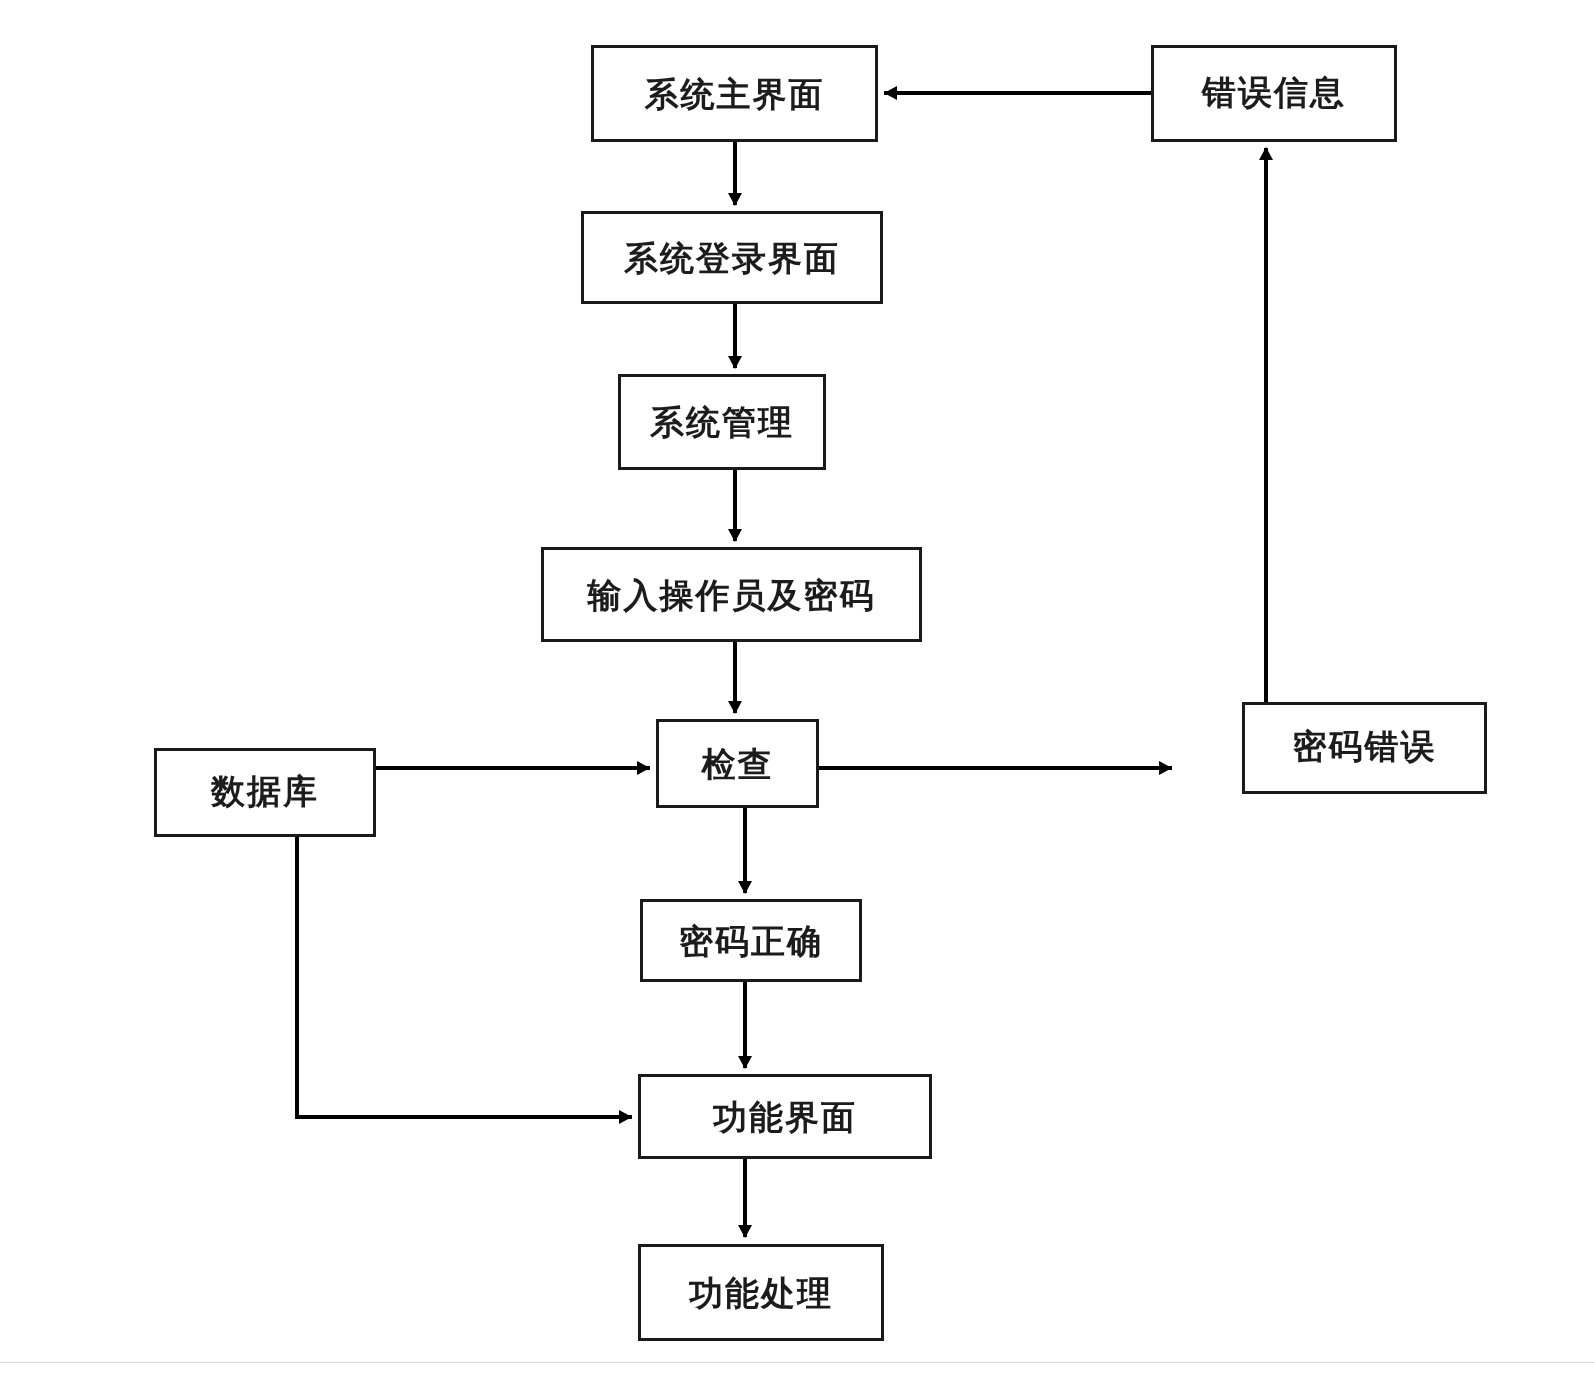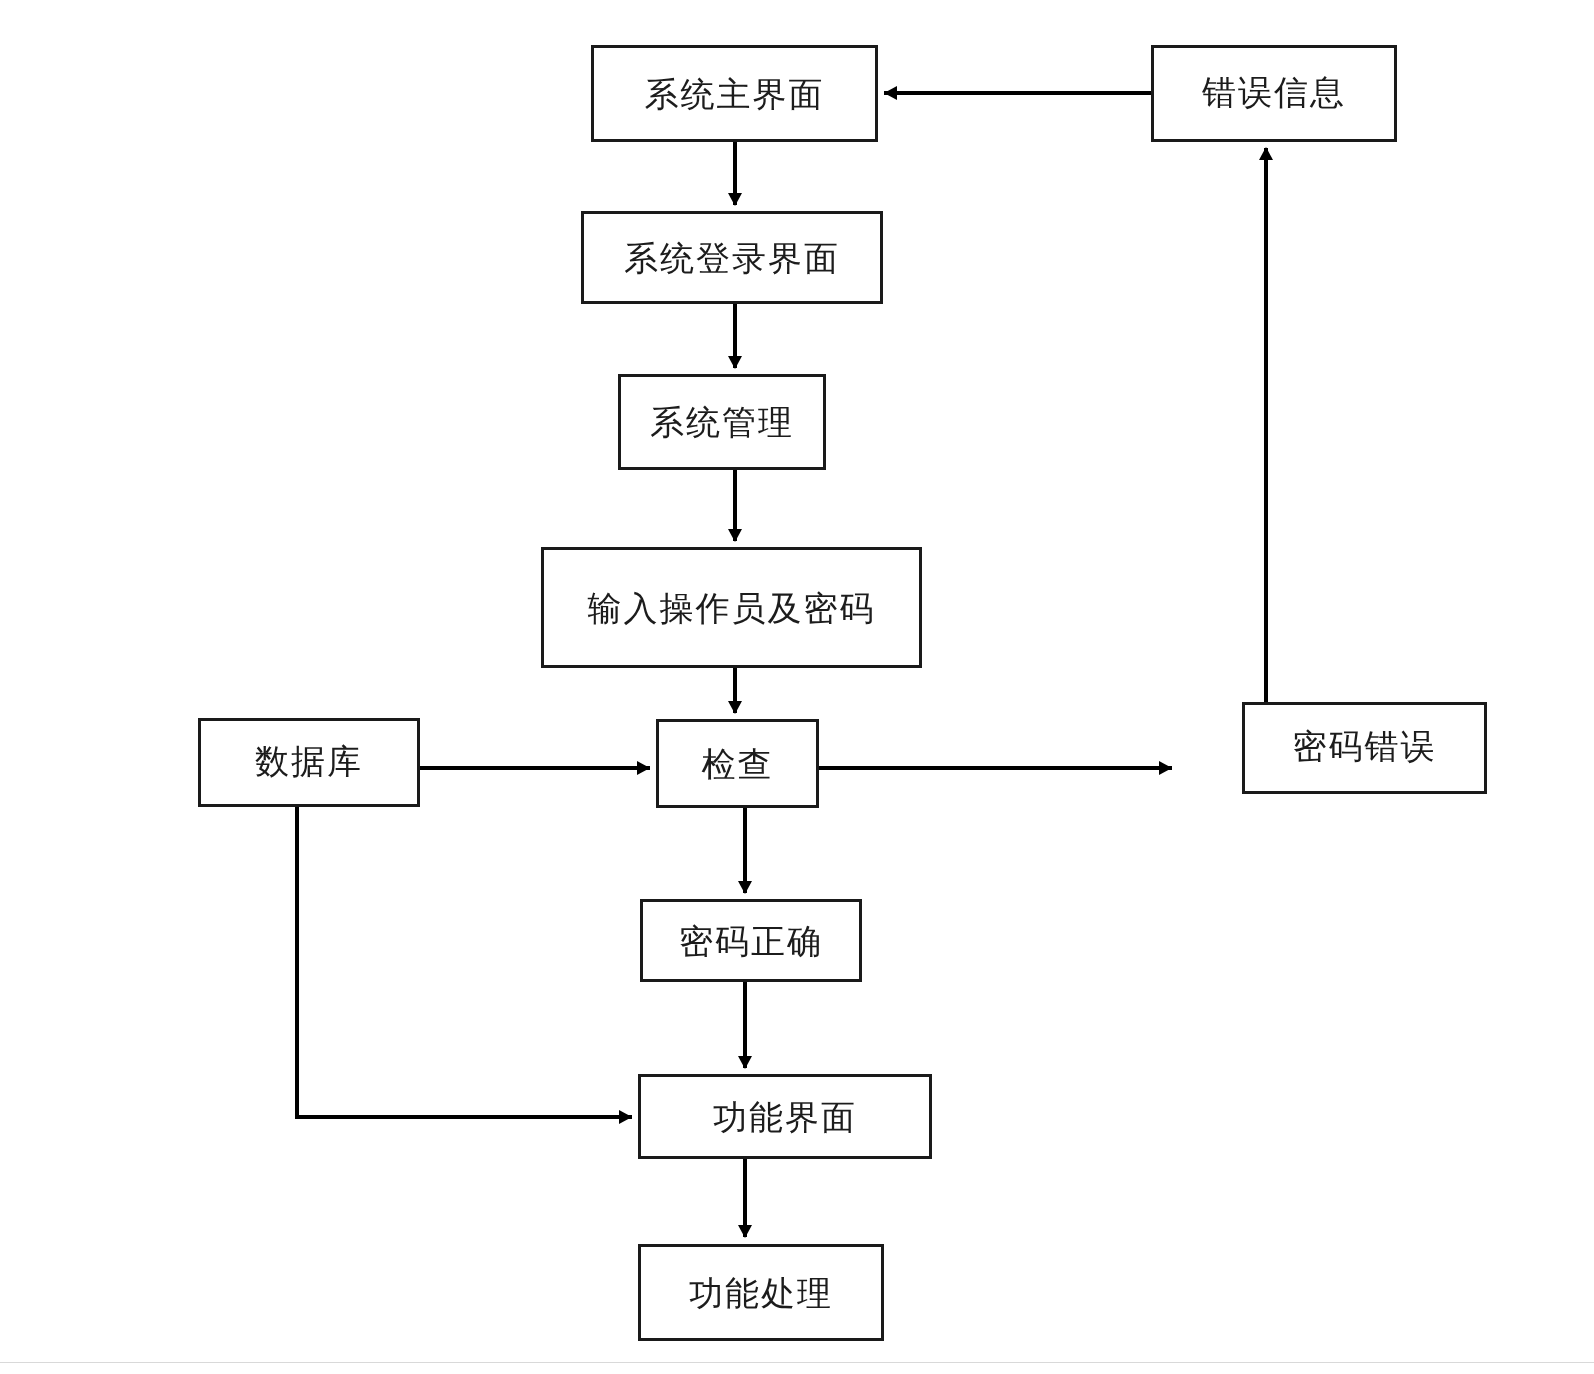--- a/index.html
+++ b/index.html
@@ -10,20 +10,21 @@
   }
   body {
     font-family: "DejaVu Sans", "Liberation Sans", sans-serif;
   }
   #flow-canvas {
     position: relative;
     width: 1594px;
     height: 1374px;
     background: #ffffff;
     overflow: hidden;
+    font-weight: bold;
   }
   #flow-svg {
     position: absolute;
     left: 0;
     top: 0;
     width: 1594px;
     height: 1374px;
   }
   .node {
     position: absolute;
@@ -42,23 +43,23 @@
     color: #1c1c1c;
     letter-spacing: 2px;
     white-space: nowrap;
     user-select: none;
   }
   
   #node-main      { left: 591px;  top: 45px;   width: 287px; height: 97px;  }
   #node-error-msg { left: 1151px; top: 45px;   width: 246px; height: 97px; justify-content: center;  }
   #node-login     { left: 581px;  top: 211px;  width: 302px; height: 93px;  }
   #node-sysmgmt   { left: 618px;  top: 374px;  width: 208px; height: 96px;  }
-  #node-input     { left: 541px;  top: 547px;  width: 381px; height: 121px;  }
+  #node-input     { left: 541px;  top: 547px;  width: 381px; height: 95px;  }
   #node-check     { left: 656px;  top: 719px;  width: 163px; height: 89px;  }
-  #node-database  { left: 154px;  top: 718px;  width: 222px; height: 89px; margin-left: 44px;  }
+  #node-database  { left: 154px;  top: 748px;  width: 222px; height: 89px;  }
   #node-pwd-err   { left: 1242px; top: 702px;  width: 245px; height: 92px; text-align: right;  }
   #node-pwd-ok    { left: 640px;  top: 899px;  width: 222px; height: 83px; text-align: right;  }
   #node-func-ui   { left: 638px;  top: 1074px; width: 294px; height: 85px;  }
   #node-func-proc { left: 638px;  top: 1244px; width: 246px; height: 97px;  }
 
   
   #node-database .node-label,
   #node-pwd-err  .node-label,
   #node-error-msg .node-label { transform: translateY(-2px); }
 

